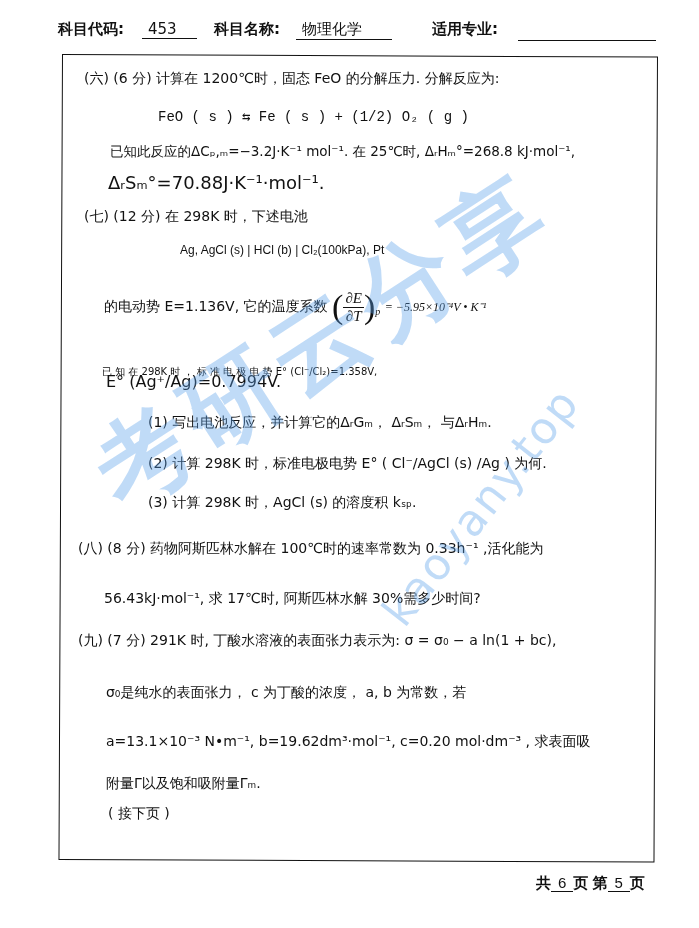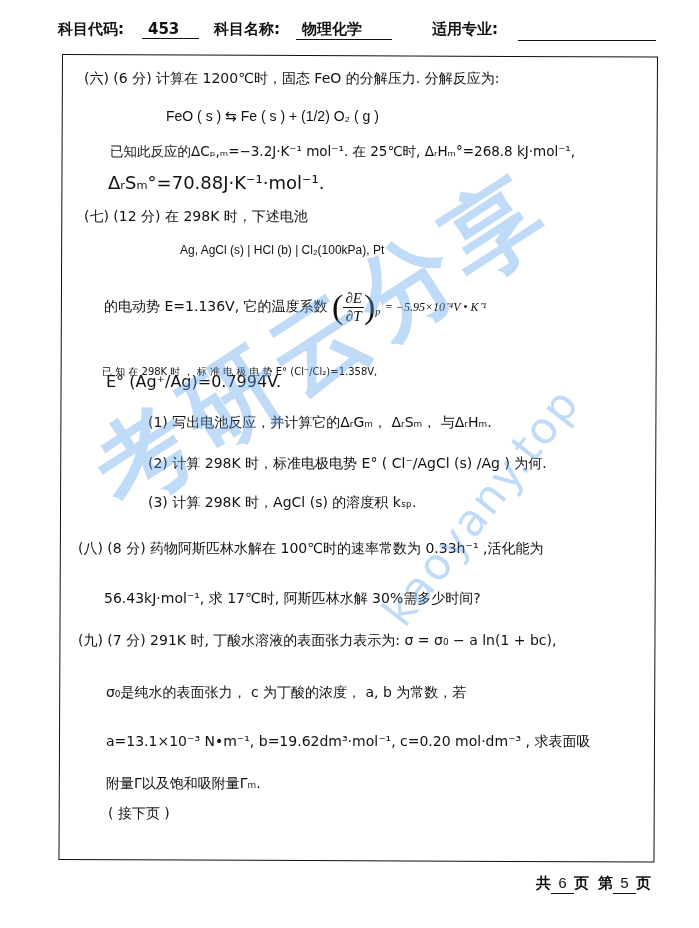--- a/index.html
+++ b/index.html
@@ -7,37 +7,37 @@
     width: 699px; height: 928px; position: relative; overflow: hidden;
     font-family: "DejaVu Serif", "Liberation Serif", serif;
     color: #111;
   }
   .header {
     position: absolute; top: 20px; left: 58px; width: 600px; height: 26px;
     font-size: 15px; font-weight: bold;
     font-family: "DejaVu Sans", sans-serif;
   }
   .header span { position: absolute; top: 0; white-space: nowrap; }
-  .uline { border-bottom: 1.5px solid #111; display: inline-block; text-align: right; font-weight: bold; }
+  .uline { border-bottom: 1.5px solid #111; display: inline-block; text-align: right; font-weight: normal; }
   .box {
     position: absolute; left: 62px; top: 54px; width: 596px; height: 806px;
     border: 1.6px solid #111; box-sizing: border-box;
     transform: rotate(0.25deg); transform-origin: left top;
   }
   .line { position: absolute; white-space: nowrap; font-size: 14px; }
   .cn { font-family: "DejaVu Sans", sans-serif; font-size: 14px; margin-left: 6px; }
   .it { font-style: italic; font-family: "Liberation Serif", serif; font-size: 16px; }
   sup, sub { font-size: 9px; }
   .frac { display: inline-block; vertical-align: middle; text-align: center; font-style: italic; font-family: "Liberation Serif", serif; font-size: 15px; }
   .frac .num { border-bottom: 1px solid #111; padding: 0 2px; display: block; }
   .frac .den { display: block; }
   .paren { font-size: 34px; font-weight: 200; vertical-align: middle; font-family: "Liberation Serif", serif; }
   .footer {
     position: absolute; left: 536px; top: 874px; font-size: 15px; font-weight: bold;
-    font-family: Liberation Mono, monospace; white-space: nowrap;
+    font-family: Liberation Sans, sans-serif; white-space: nowrap;
   }
   .footer .u { border-bottom: 1.5px solid #111; padding: 0 7px; font-weight: normal; }
   .wm {
     position: absolute; color: rgba(90, 160, 235, 0.38); pointer-events: none;
     font-family: "DejaVu Sans", sans-serif; white-space: nowrap;
   }
   .wm-cn { left: 70px; top: 430px; font-size: 96px; font-weight: bold; transform: rotate(-33deg); transform-origin: left top; letter-spacing: 8px; }
   .wm-url { left: 372px; top: 604px; font-size: 44px; transform: rotate(-52deg); transform-origin: left top; letter-spacing: 2px; }
 </style>
 </head>
@@ -48,21 +48,21 @@
   <span style="left:84px" class="uline"><span style="position:static;padding:0 20px 0 6px">453</span></span>
   <span style="left:156px">科目名称:</span>
   <span style="left:238px" class="uline"><span style="position:static;padding:0 30px 0 6px">物理化学</span></span>
   <span style="left:374px">适用专业:</span>
   <span style="left:460px;width:138px;height:20px" class="uline"></span>
 </div>
 
 <div class="box"></div>
 
 <div class="line cn" style="left:78px;top:70px">(六) (6 分)   计算在 1200℃时，固态 FeO 的分解压力. 分解反应为:</div>
-<div class="line" style="left:166px;top:108px;font-family:Liberation Sans, sans-serif;font-size:14px">FeO ( s ) ⇆ Fe ( s ) +  (1/2) O₂ ( g )</div>
+<div class="line" style="left:158px;top:108px;font-family:Liberation Mono, monospace;font-size:14px">FeO ( s ) ⇆ Fe ( s ) +  (1/2) O₂ ( g )</div>
 <div class="line cn" style="left:104px;top:143px;font-size:13.5px">已知此反应的ΔCₚ,ₘ=−3.2J·K⁻¹ mol⁻¹. 在 25℃时, ΔᵣHₘ°=268.8 kJ·mol⁻¹,</div>
 <div class="line cn" style="left:102px;top:172px;font-size:18px">ΔᵣSₘ°=70.88J·K⁻¹·mol⁻¹.</div>
 
 <div class="line cn" style="left:78px;top:208px">(七)  (12 分)   在 298K 时，下述电池</div>
 <div class="line" style="left:180px;top:243px;font-family:Liberation Sans, sans-serif;font-size:12px">Ag, AgCl (s) | HCl (b) | Cl₂(100kPa), Pt</div>
 <div class="line cn" style="left:98px;top:288px">
   <span>的电动势 E=1.136V,   它的温度系数</span>
   <span class="paren">(</span><span class="frac"><span class="num">∂E</span><span class="den">∂T</span></span><span class="paren">)</span><sub class="it" style="font-size:10px">p</sub>
   <span class="it" style="font-size:12px">= −5.95×10⁻⁴V • K⁻¹</span>
 </div>

